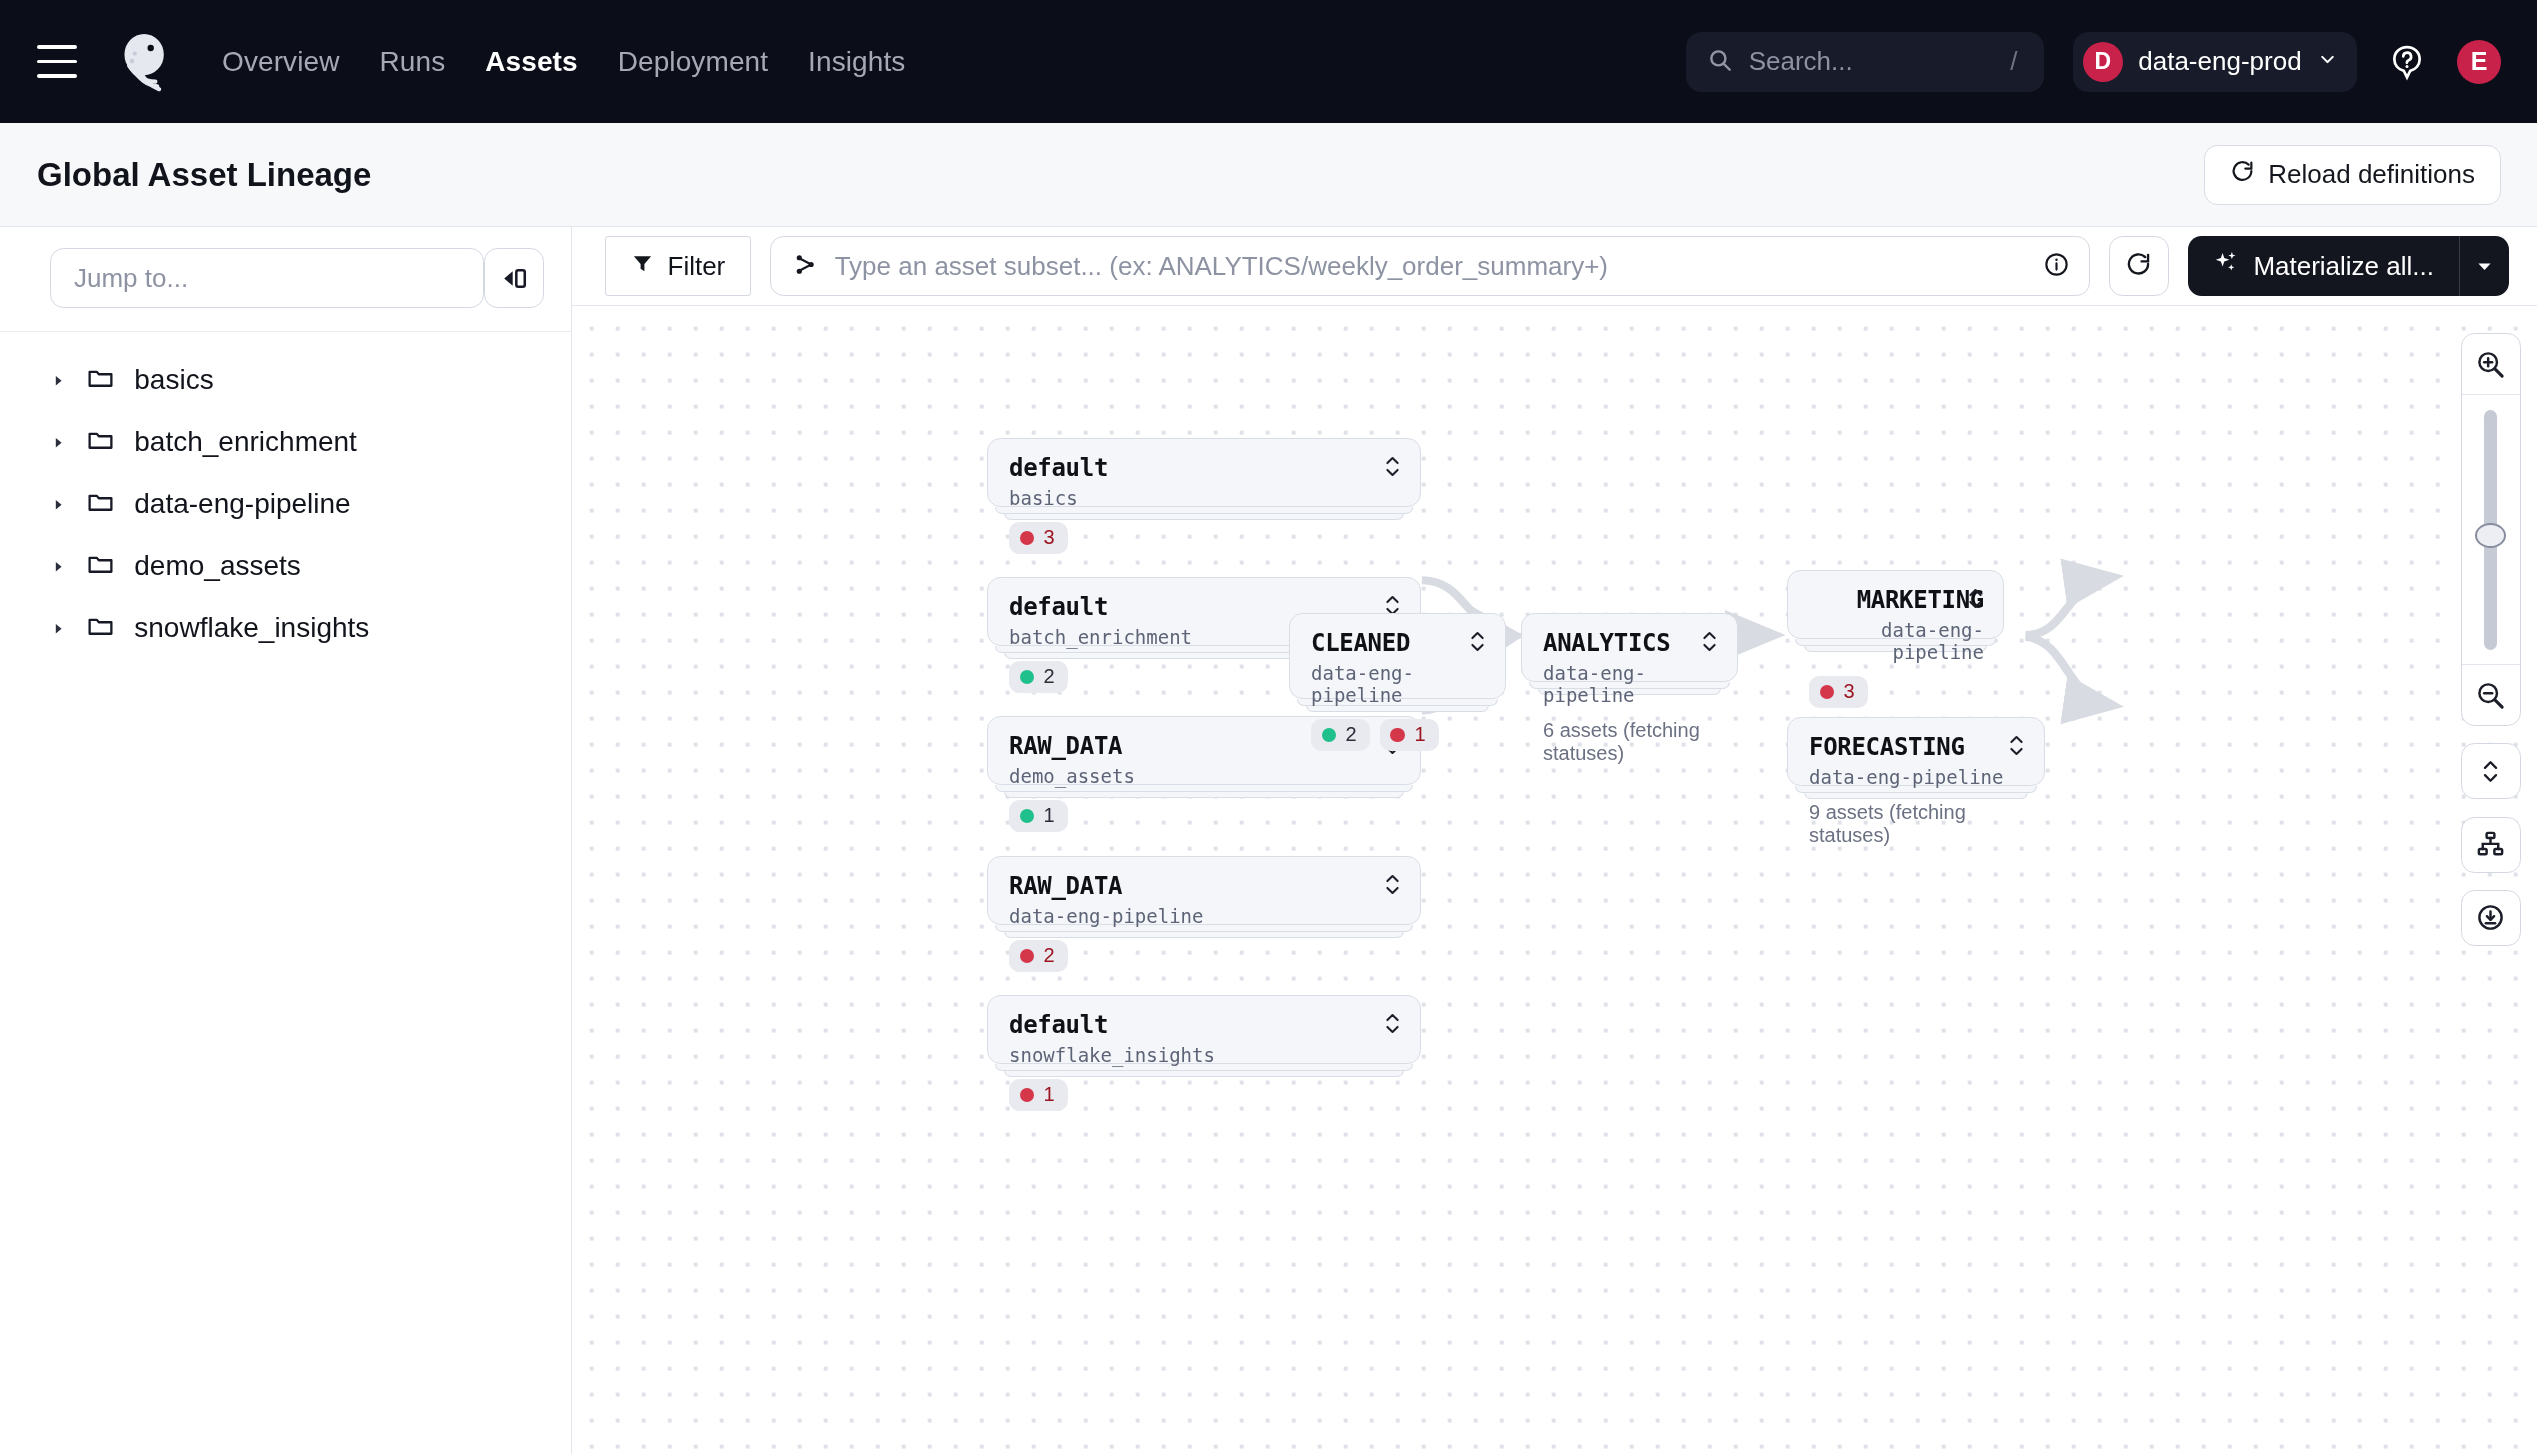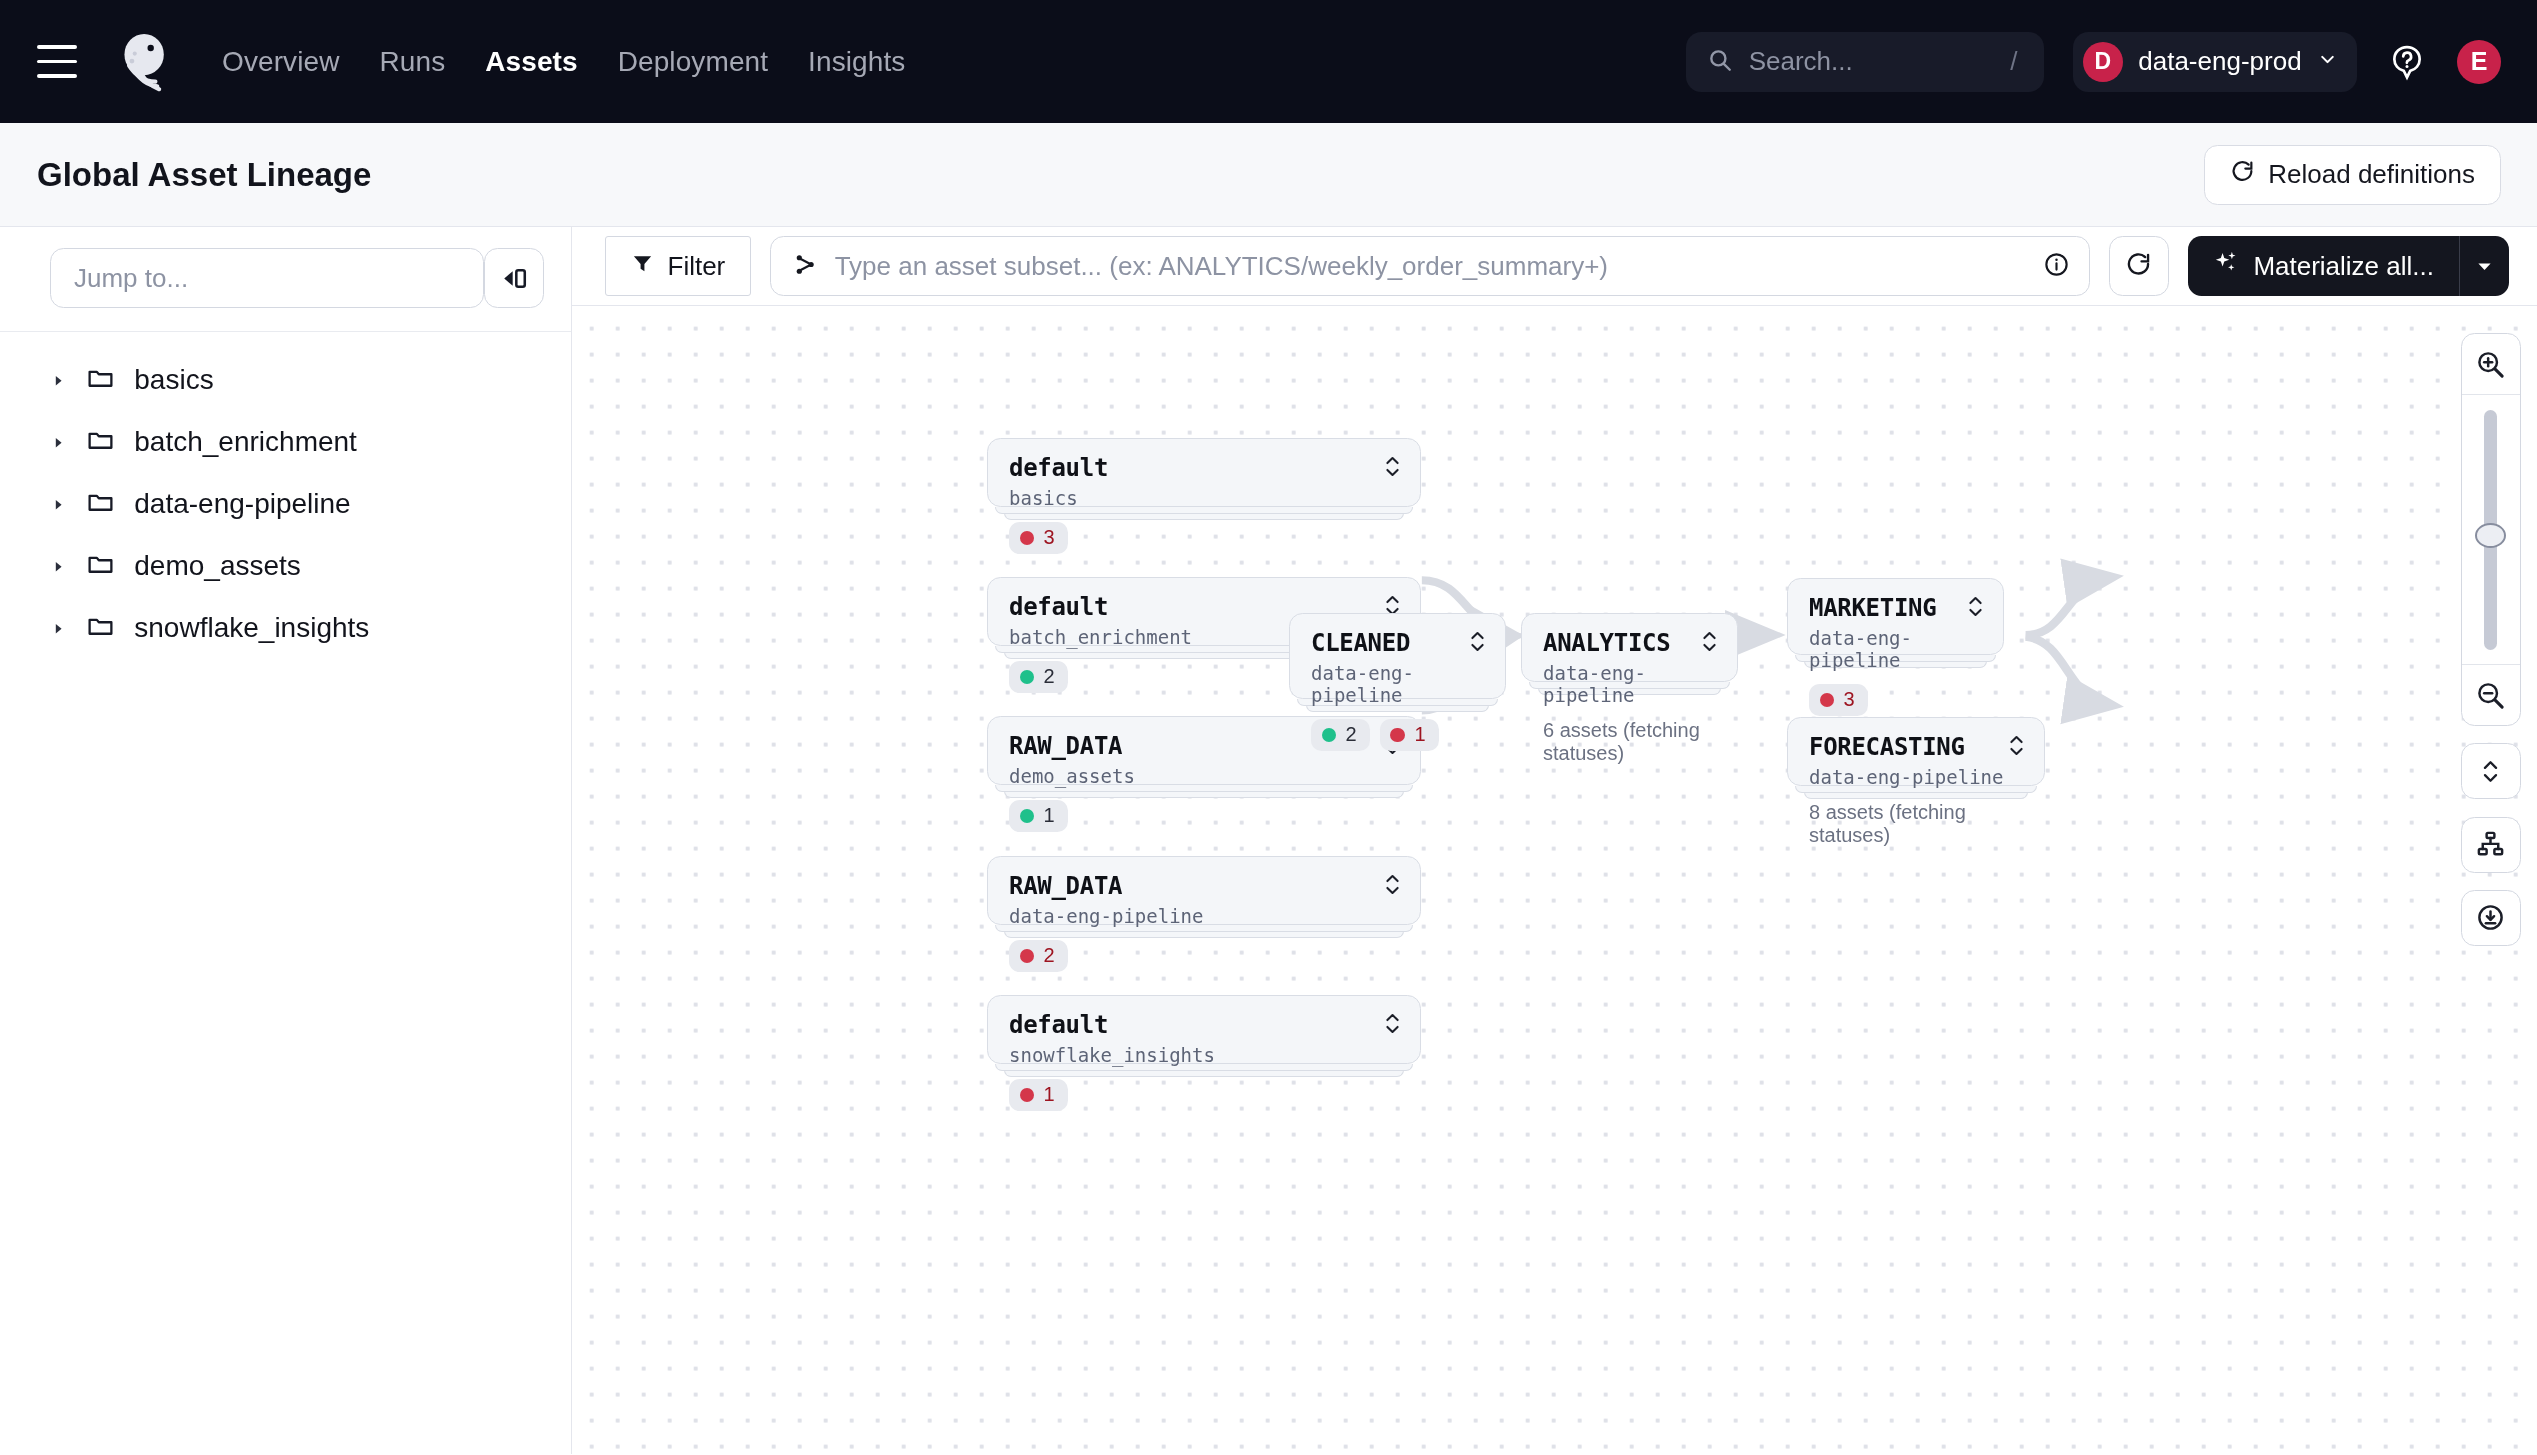--- a/index.html
+++ b/index.html
@@ -503,21 +503,21 @@
           <div class="fetching">6 assets (fetching statuses)</div>
           <div class="expander">
             <svg width="21" height="25" viewBox="0 0 16 22" fill="none" stroke="#1b1e28" stroke-width="1.8" stroke-linecap="round" stroke-linejoin="round">
                 <polyline points="3.5,8 8,3.5 12.5,8"></polyline>
                 <polyline points="3.5,14 8,18.5 12.5,14"></polyline>
               </svg>
           </div>
         </div>
       </div>
 
-      <div class="gnode" style="left:1215px; top:272px; width:217px; height:77px;">
+      <div class="gnode" style="left:1215px; top:264px; width:217px; height:69px;text-align:right;">
         <div class="stack2"></div>
           <div class="stack1"></div>
         <div class="card">
           <div class="title">MARKETING</div>
           <div class="subtitle">data-eng-pipeline</div>
           <div class="chips">
             <div class="chip">
                 <span class="dot err"></span>
                 <span class="num err">3</span>
               </div>
@@ -530,21 +530,21 @@
           </div>
         </div>
       </div>
 
       <div class="gnode" style="left:1215px; top:411px; width:258px; height:69px;">
         <div class="stack2"></div>
           <div class="stack1"></div>
         <div class="card">
           <div class="title">FORECASTING</div>
           <div class="subtitle">data-eng-pipeline</div>
-          <div class="fetching">8 assets (fetching statuses)</div>
+          <div class="fetching">9 assets (fetching statuses)</div>
           <div class="expander">
             <svg width="21" height="25" viewBox="0 0 16 22" fill="none" stroke="#1b1e28" stroke-width="1.8" stroke-linecap="round" stroke-linejoin="round">
                 <polyline points="3.5,8 8,3.5 12.5,8"></polyline>
                 <polyline points="3.5,14 8,18.5 12.5,14"></polyline>
               </svg>
           </div>
         </div>
       </div>
 
       <div class="zoom-controls">

